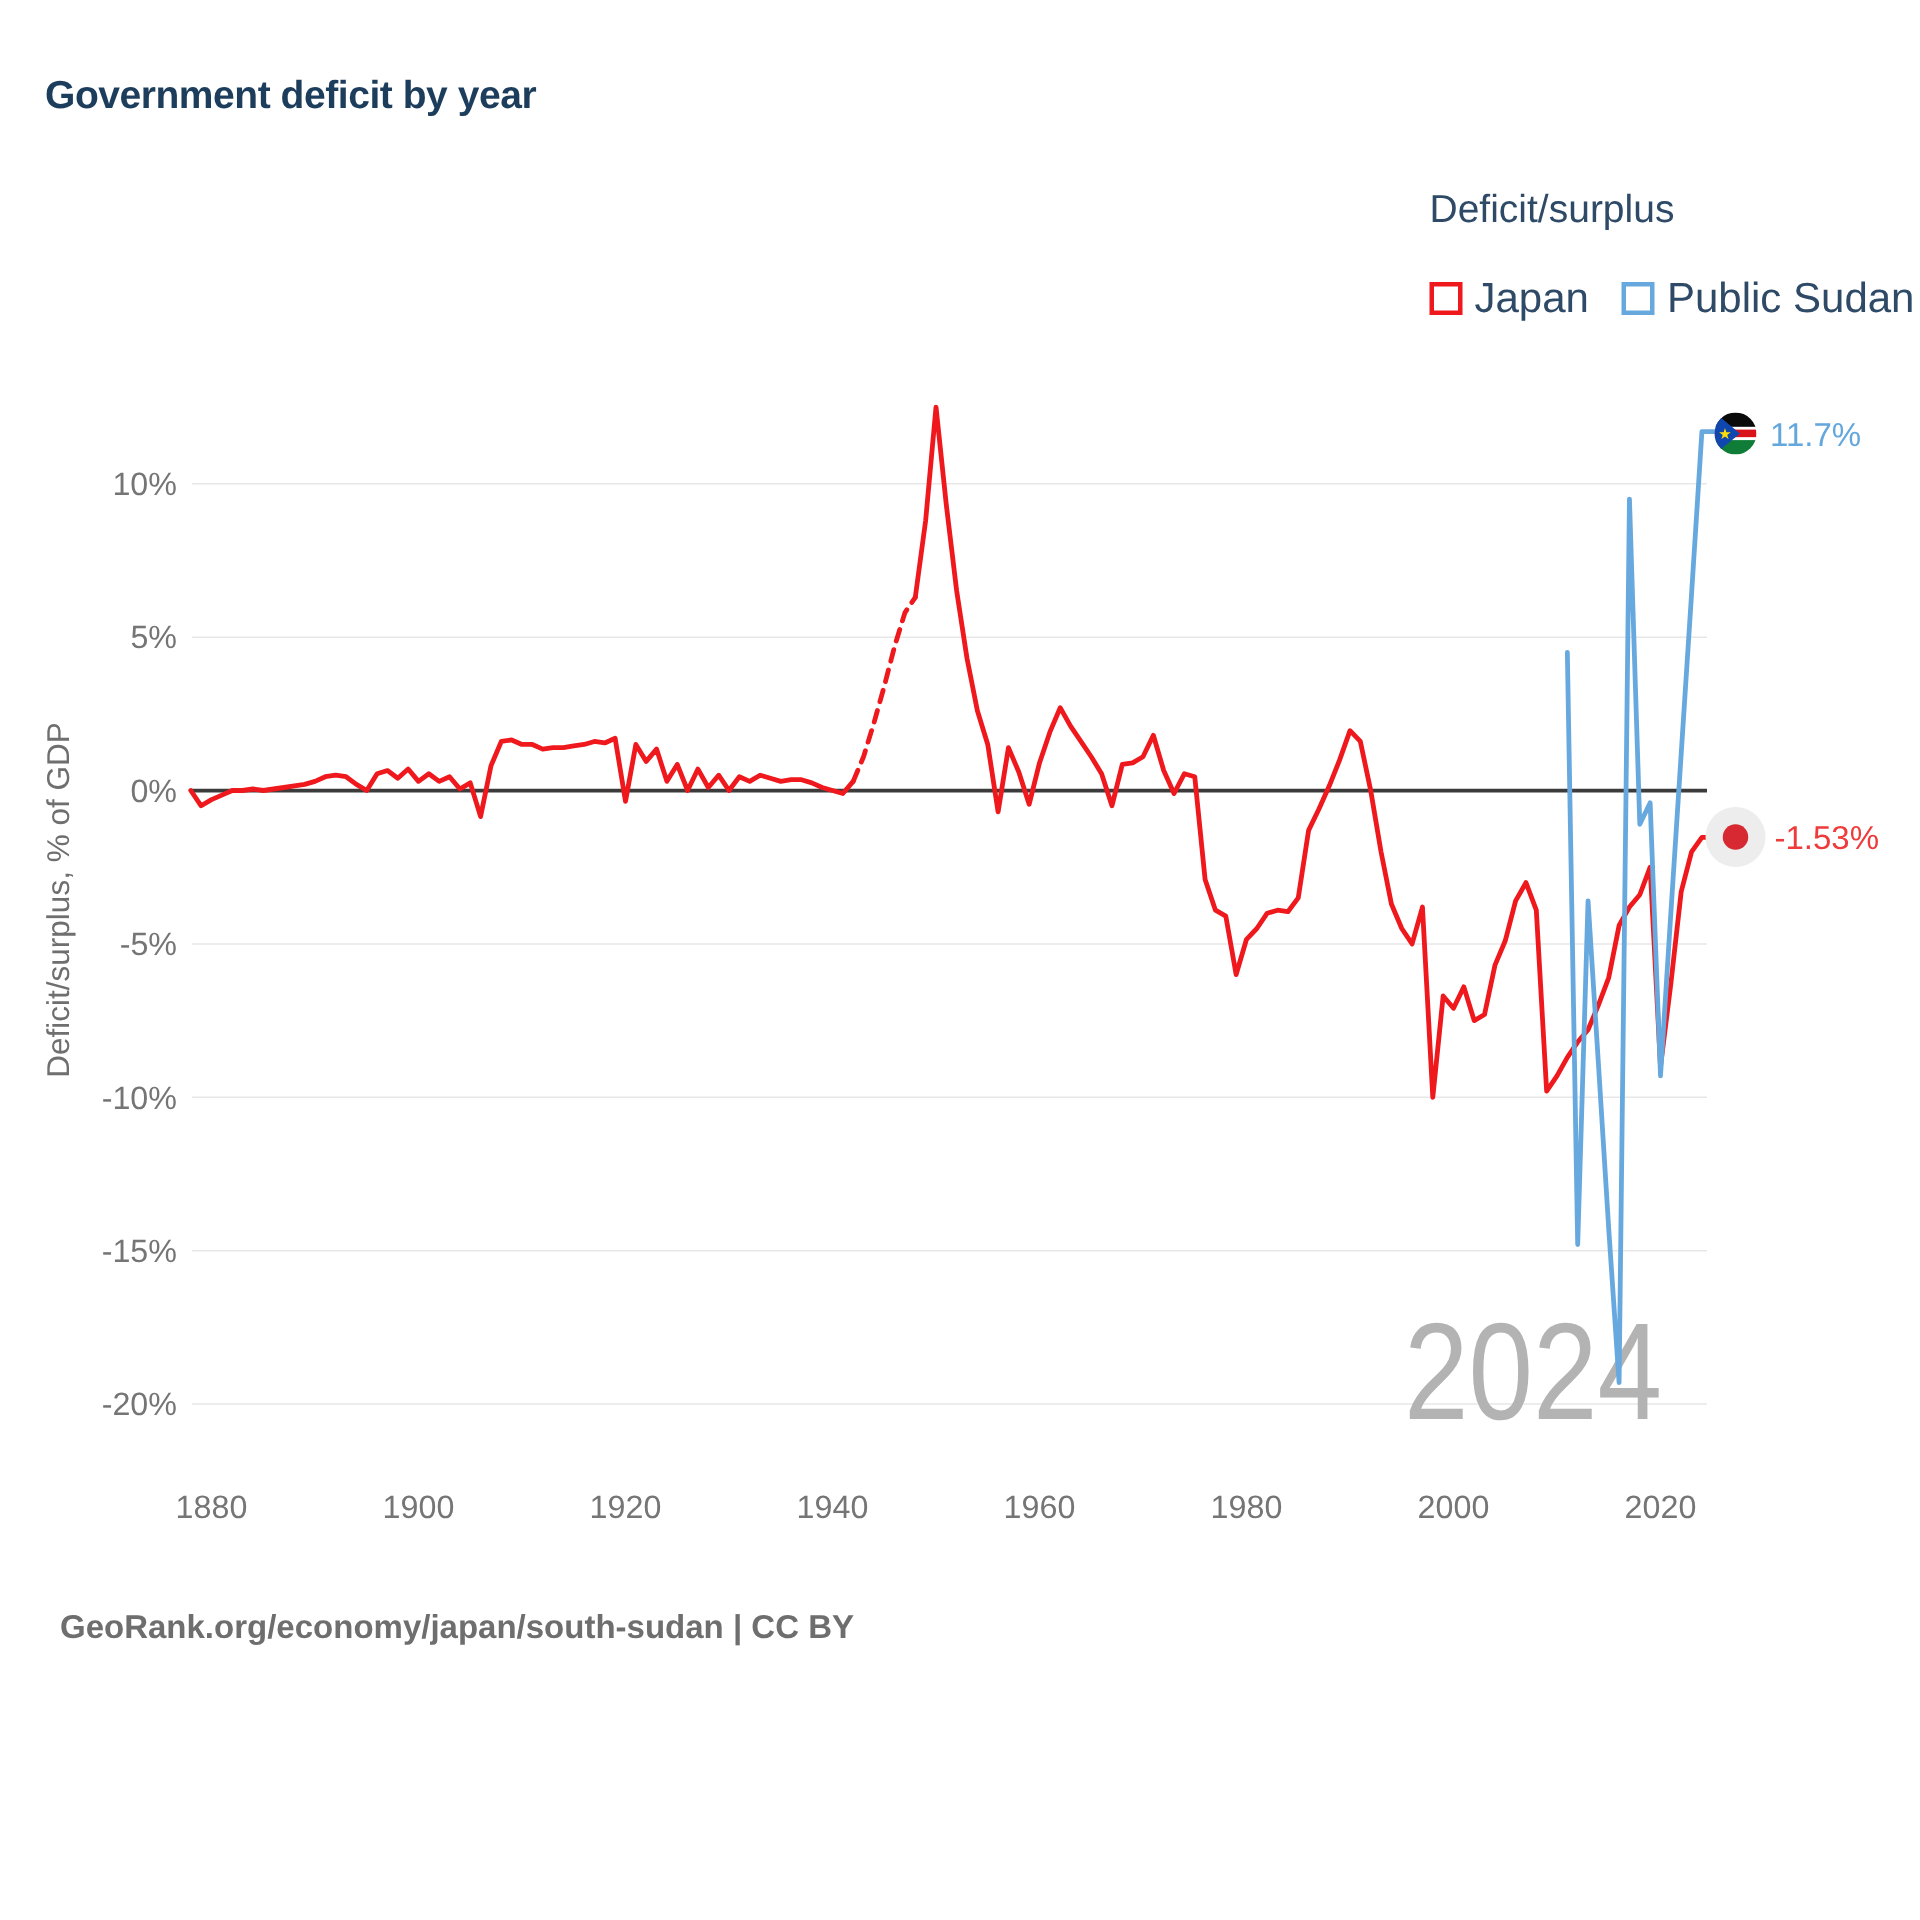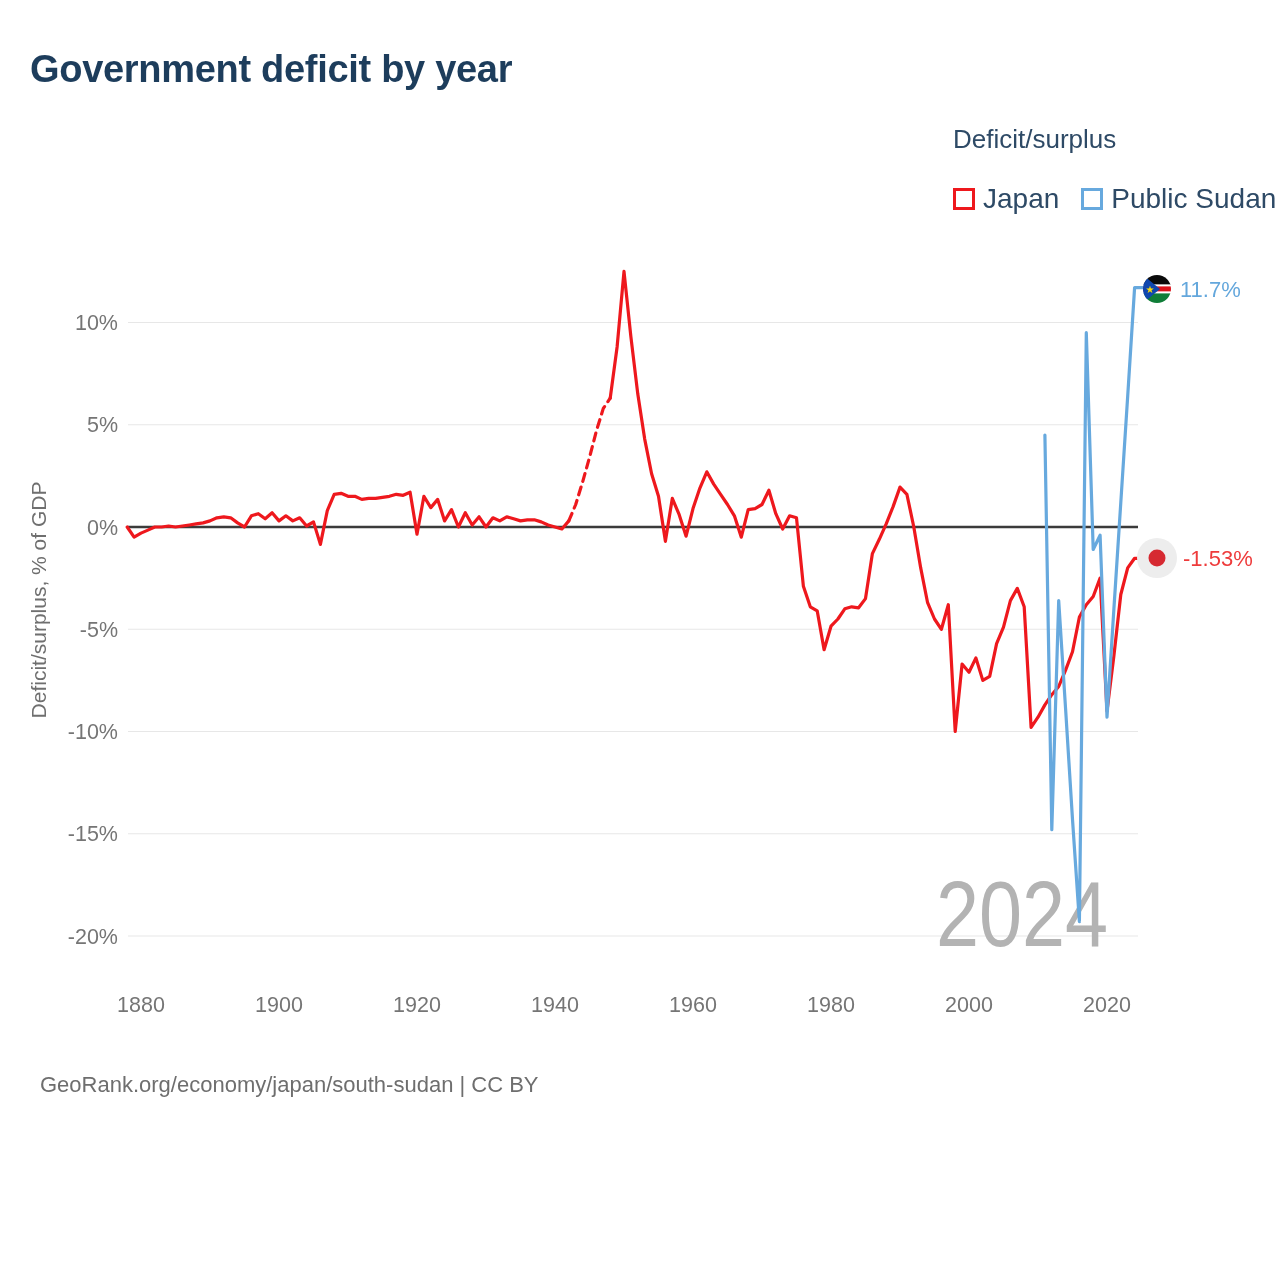--- a/index.html
+++ b/index.html
@@ -1,35 +1,35 @@
 <!DOCTYPE html>
 <html><head>
 <meta charset="utf-8">
 <style>
   html,body{margin:0;padding:0;background:#ffffff;}
   body{width:1280px;height:1280px;position:relative;overflow:hidden;
        font-family:"Liberation Sans", sans-serif;}
-  .title{position:absolute;left:30px;top:48px;font-size:38px;font-weight:700;
+  .title{position:absolute;left:30px;top:48px;font-size:26px;font-weight:700;
          color:#1d3d5c;letter-spacing:-0.3px;}
   .legend{position:absolute;left:953px;top:124px;color:#2e4a66;}
   .legend-title{font-size:26px;margin-bottom:28px;}
   .legend-row{display:flex;gap:22px;}
   .legend-item{display:flex;align-items:center;font-size:28px;cursor:pointer;}
   .swatch{width:16px;height:16px;border:3.5px solid #999;margin-right:8px;background:#fff;flex:0 0 auto;}
   #plot-wrap{position:absolute;left:0;top:240px;width:1280px;height:810px;}
   text{font-family:"Liberation Sans", sans-serif;}
   .tick{font-size:21.5px;fill:#757575;}
   .axis-title{font-size:21px;fill:#6f6f6f;}
   .watermark{font-size:92px;fill:#b3b3b3;font-weight:400;}
   .end-label{font-size:22px;}
   .end-label.red{fill:#ee3b3b;}
   .end-label.blue{fill:#64a7dc;}
   .footer{position:absolute;left:40px;top:1066px;width:1205px;font-size:22px;
           line-height:37px;color:#6e6e6e;}
-  .footer .attr{margin-top:0;}
+  .footer .attr{margin-top:0;font-weight:bold;}
 </style>
 </head>
 <body>
 
 <div class="title">Government deficit by year</div>
 
 <div class="legend">
   <div class="legend-title">Deficit/surplus</div>
   <div class="legend-row">
     <div class="legend-item">

